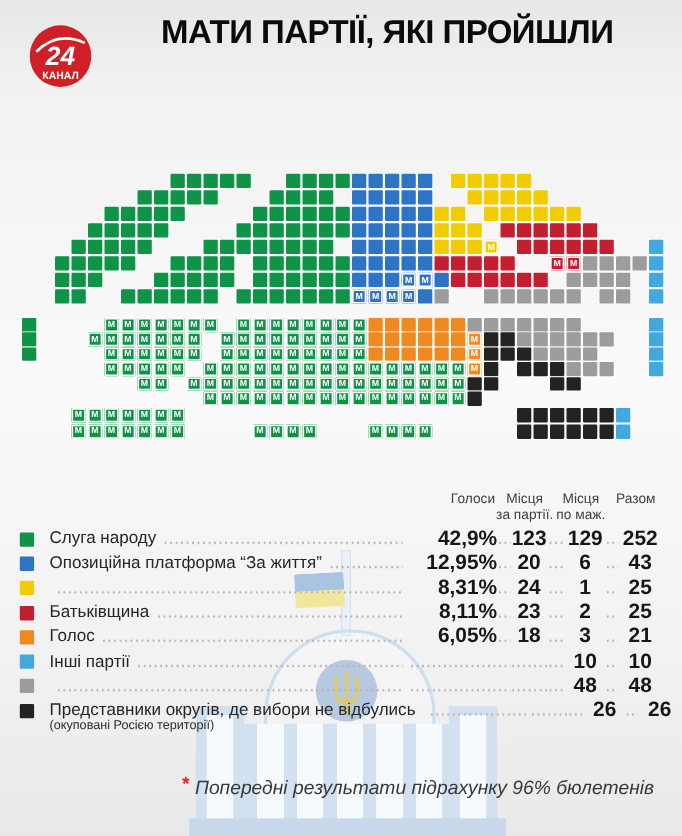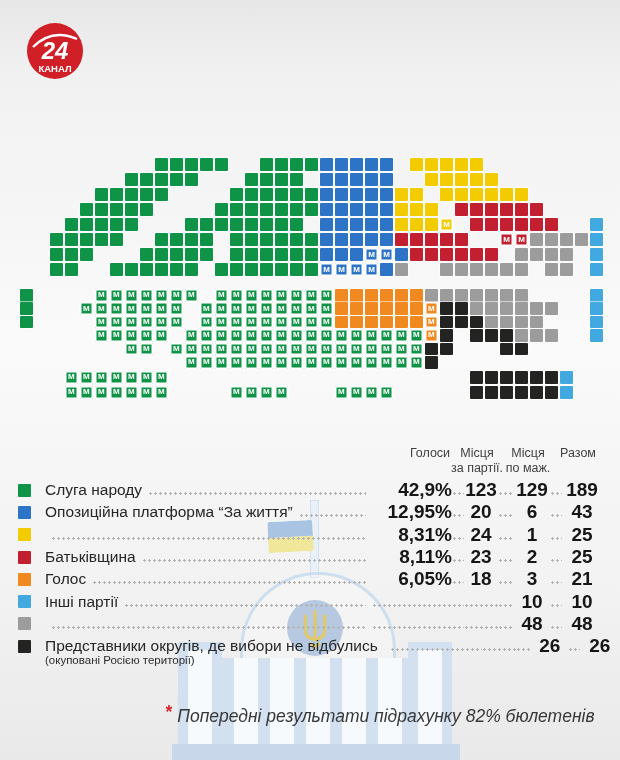--- a/index.html
+++ b/index.html
@@ -82,20 +82,21 @@
     <div class="wm-base"></div>
   </div>
 
   <svg class="logo" viewBox="0 0 58 58">
     <circle cx="29" cy="29" r="28" fill="#d01f26"></circle>
     <path d="M7 25 Q 26 6 51 17" stroke="#ffffff" fill="none" stroke-width="2.4"></path>
     <text x="29" y="37" font-size="24" font-weight="bold" font-style="italic" fill="#ffffff" text-anchor="middle">24</text>
     <text x="29" y="50" font-size="9.5" font-weight="bold" fill="#ffffff" text-anchor="middle">КАНАЛ</text>
   </svg>
   <div class="title">
+    <div>МАТИ ПАРТІЇ, ЯКІ ПРОЙШЛИ</div>
   </div>
 
   <div class="seatmap" id="seatmap">
       <div class="seat" style="left: 155px; top: 158px; background: rgb(15, 148, 71);"></div>
       <div class="seat" style="left: 170px; top: 158px; background: rgb(15, 148, 71);"></div>
       <div class="seat" style="left: 185px; top: 158px; background: rgb(15, 148, 71);"></div>
       <div class="seat" style="left: 200px; top: 158px; background: rgb(15, 148, 71);"></div>
       <div class="seat" style="left: 215px; top: 158px; background: rgb(15, 148, 71);"></div>
       <div class="seat" style="left: 260px; top: 158px; background: rgb(15, 148, 71);"></div>
       <div class="seat" style="left: 275px; top: 158px; background: rgb(15, 148, 71);"></div>
@@ -525,21 +526,21 @@
       <div class="trow">
         <div class="swatch" style="background: rgb(15, 148, 71);"></div>
         <div class="tlabel">Слуга народу</div>
         <div class="leader"></div>
         <div class="cell pct">42,9%</div>
         <div class="sep dotfill w12"></div>
         <div class="cell w34">123</div>
         <div class="sep dotfill w16"></div>
         <div class="cell w36">129</div>
         <div class="sep dotfill w12"></div>
-        <div class="cell w40">189</div>
+        <div class="cell w40">252</div>
       </div>
       <div class="trow">
         <div class="swatch" style="background: rgb(46, 116, 198);"></div>
         <div class="tlabel">Опозиційна платформа “За життя”</div>
         <div class="leader"></div>
         <div class="cell pct">12,95%</div>
         <div class="sep dotfill w12"></div>
         <div class="cell w34">20</div>
         <div class="sep dotfill w16"></div>
         <div class="cell w36">6</div>
@@ -613,15 +614,15 @@
         <div class="cell w34 dotfill"></div>
         <div class="sep dotfill w16"></div>
         <div class="cell w36">26</div>
         <div class="sep dotfill w12"></div>
         <div class="cell w40">26</div>
       </div>
       <div class="sublabel">(окуповані Росією території)</div>
     </div>
 
   <div class="footnote">
-    <span class="ast">*</span><span>Попередні результати підрахунку 82% бюлетенів</span>
+    <span class="ast">*</span><span>Попередні результати підрахунку 96% бюлетенів</span>
   </div>
 </div>
 
 </body></html>

